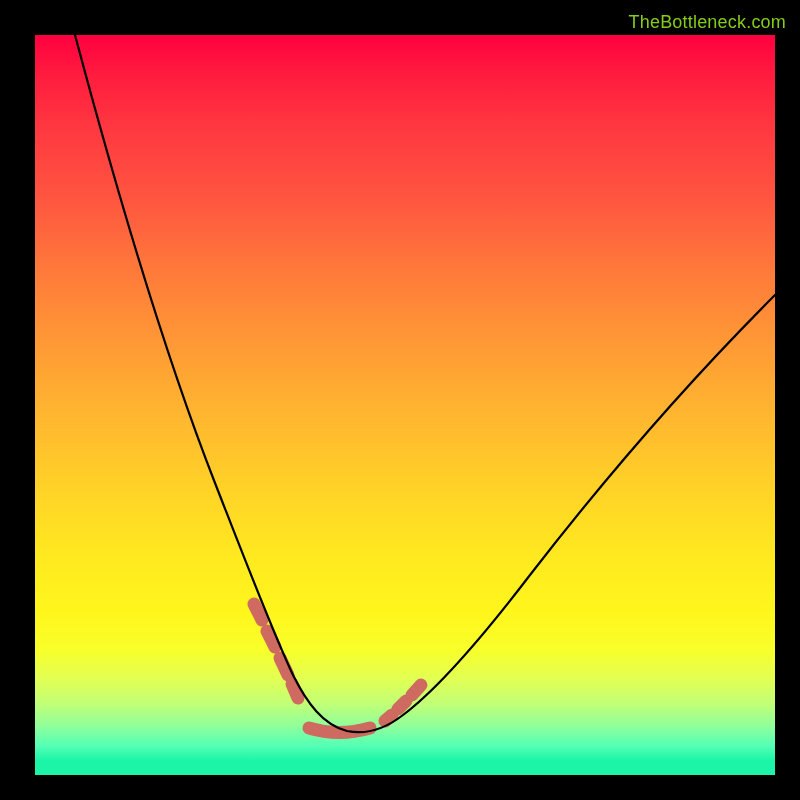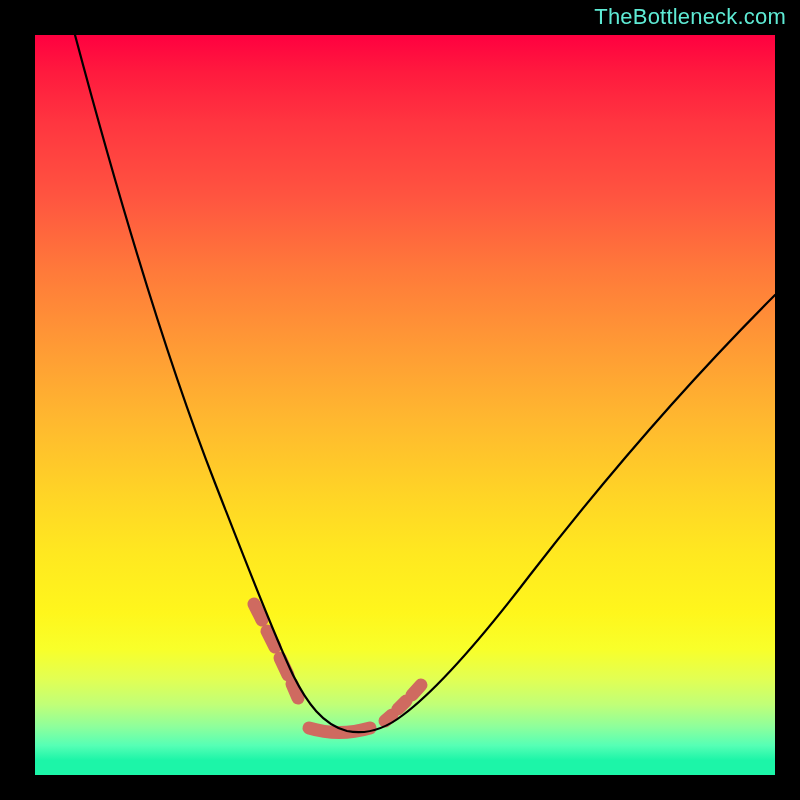--- a/index.html
+++ b/index.html
@@ -12,24 +12,24 @@
     font-family: Arial, Helvetica, sans-serif;
   }
   .frame {
     position: relative;
     width: 800px;
     height: 800px;
     background: #000;
   }
   .watermark {
     position: absolute;
-    top: 4px;
+    top: 12px;
     right: 14px;
-    color: #5eead4;
-    font-size: 22px;
+    color: #84cc16;
+    font-size: 18px;
     font-weight: 400;
     letter-spacing: 0.2px;
     z-index: 10;
   }
   .plot-area {
     position: absolute;
     left: 35px;
     top: 35px;
     width: 740px;
     height: 740px;

